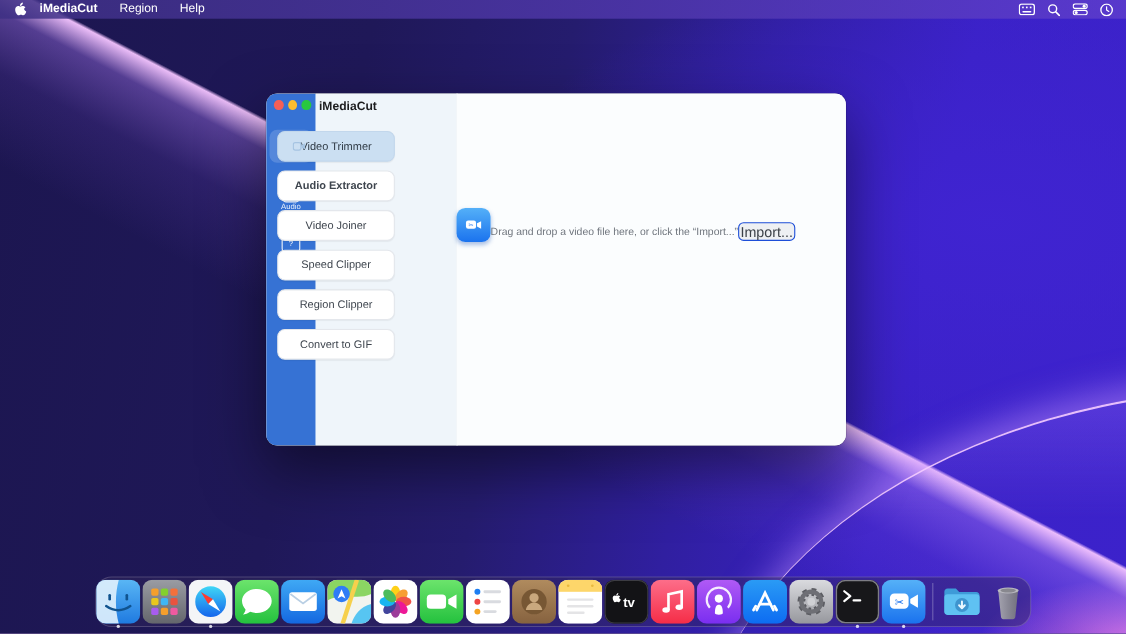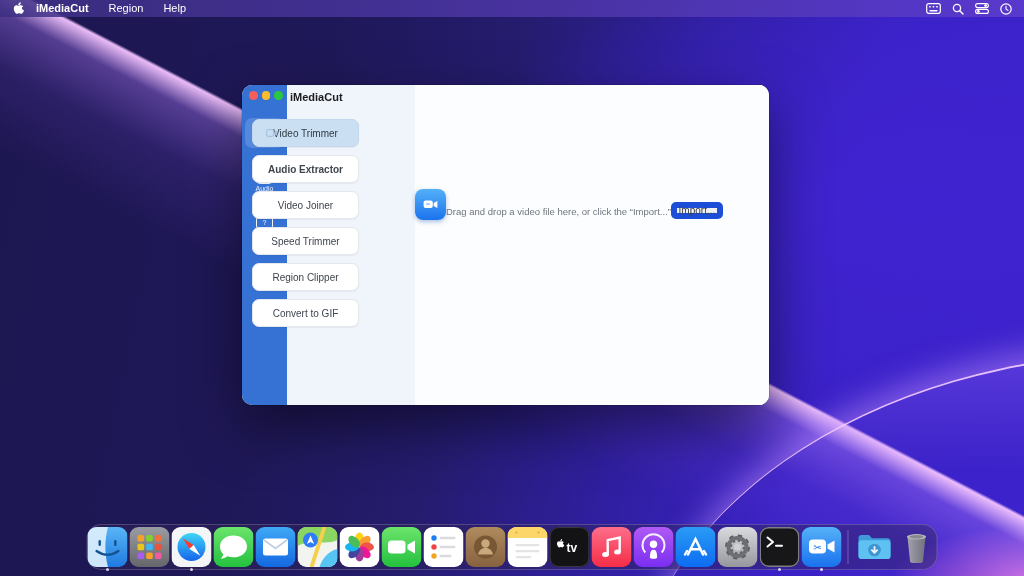--- a/index.html
+++ b/index.html
@@ -59,22 +59,22 @@
   .tool-btn.selected{background:#cbdff2;border-color:#c2d7ec;color:#2f3a45;}
   .tool-btn.selected .bicon{position:absolute;left:13px;top:8px;}
 
   .main-area{position:absolute;left:173px;top:0;right:0;bottom:0;background:#fbfdfe;}
   .drop-zone{position:absolute;left:0;right:0;top:104px;display:flex;flex-direction:row;align-items:center;}
   .app-icon{width:31px;height:31px;border-radius:8px;
     background:linear-gradient(180deg,#54b0f8,#1b73ee);
     display:flex;align-items:center;justify-content:center;box-shadow:0 2px 4px rgba(20,80,180,.35);}
   .drop-text{margin-top:14px;text-align:center;font-size:9.5px;line-height:11.5px;color:#6f757d;}
   .import-btn{margin-top:12px;width:52px;height:17px;border-radius:5px;background:#eef0f3;
-    border:6px solid #1d4ed8;display:flex;align-items:center;justify-content:center;
-    font-size:10px;color:#3c4148;box-sizing:border-box;}
+    border:1px solid #1d4ed8;display:flex;align-items:center;justify-content:center;
+    font-size:13px;color:#3c4148;box-sizing:border-box;}
 
   
   .dock{position:absolute;left:50%;transform:translateX(-50%);top:524px;height:46px;
     background:rgba(48,38,92,.45);border:1px solid rgba(255,255,255,.18);border-radius:15px;
     display:flex;align-items:center;gap:2px;padding:0 0;z-index:40;box-sizing:border-box;}
   .dock-item{position:relative;width:40px;height:40px;}
   .dock-item svg{display:block;}
   .dock-item.running::after{content:"";position:absolute;left:50%;bottom:-4px;transform:translateX(-50%);
     width:3px;height:3px;border-radius:50%;background:rgba(255,255,255,.8);}
   .dock-sep{width:1px;height:34px;background:rgba(255,255,255,.28);margin:0 4px;}
@@ -166,21 +166,21 @@
     </span>
     <span>Video Trimmer</span>
   </div>
   <div class="tool-btn" style="top:70px;font-weight:bold;">
     <span>Audio Extractor</span>
   </div>
   <div class="tool-btn" style="top:106px;">
     <span>Video Joiner</span>
   </div>
   <div class="tool-btn" style="top:142px;">
-    <span>Speed Trimmer</span>
+    <span>Speed Clipper</span>
   </div>
   <div class="tool-btn" style="top:178px;">
     <span>Region Clipper</span>
   </div>
   <div class="tool-btn" style="top:214px;">
     <span>Convert to GIF</span>
   </div>
 
   <div class="main-area">
     <div class="drop-zone">

